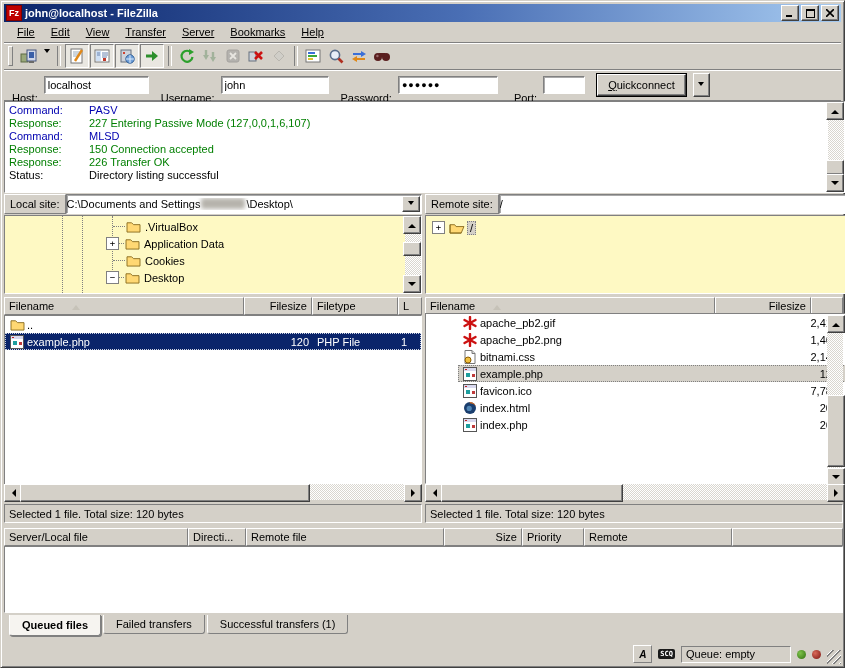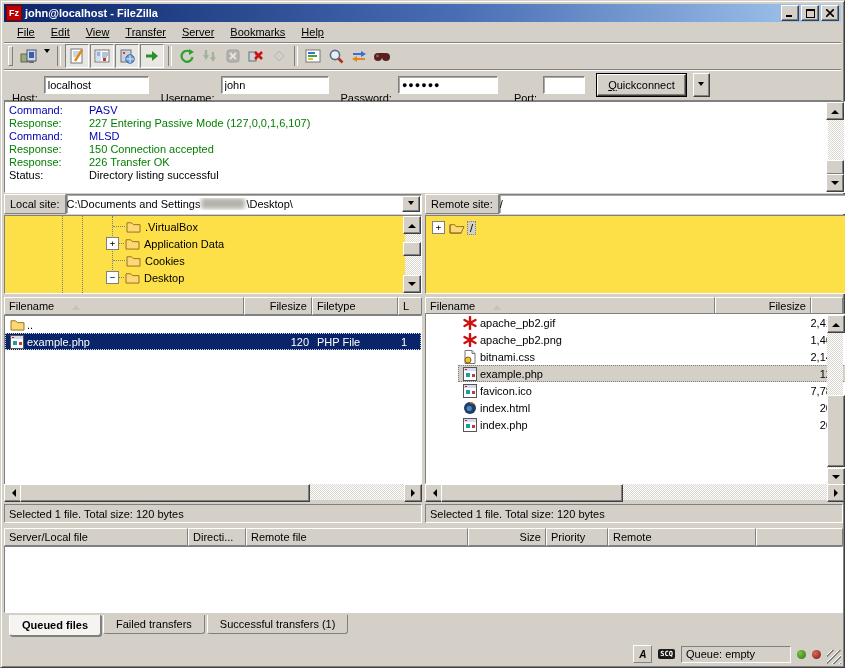--- a/index.html
+++ b/index.html
@@ -61,21 +61,21 @@
   .sitelabel{background:#d4d0c8;display:flex;align-items:center;padding:0 5px;flex:none;
      border:1px solid;border-color:#fff #808080 #808080 #fff;}
   .combo{flex:1;background:#fff;border:1px solid;border-color:#808080 #fff #fff #808080;
      box-shadow:inset 1px 1px 0 rgba(64,64,64,.45);display:flex;align-items:center;position:relative;}
   .combotext{display:flex;align-items:flex-start;white-space:nowrap;overflow:hidden;}
   .combobtn{position:absolute;right:1px;top:1px;bottom:1px;width:16px;background:#d4d0c8;
      border:1px solid;border-color:#fff #404040 #404040 #fff;box-shadow:inset -1px -1px 0 #808080;
      display:flex;align-items:center;justify-content:center;}
   .blurpatch{display:inline-block;width:44px;height:11px;background:#b6b3ac;filter:blur(2px);margin:0 1px;border-radius:2px;}
   
-  .treepane{position:absolute;left:0;right:0;top:21px;bottom:0;background:#fde047;
+  .treepane{position:absolute;left:0;right:0;top:21px;bottom:0;background:#fef9c3;
      border:1px solid;border-color:#808080 #fff #fff #808080;overflow:hidden;}
   .trow{height:17px;display:flex;align-items:center;position:relative;}
   .expander{width:11px;height:11px;background:#fff;border:1px solid #808080;flex:none;
      display:flex;align-items:center;justify-content:center;font-size:9px;line-height:9px;font-family:"DejaVu Sans Mono",monospace;}
   .tlabel{padding:0 2px;white-space:nowrap;}
   .guideline{position:absolute;border-left:1px dotted #808080;top:0;bottom:0;width:0;}
   .hstub{border-top:1px dotted #808080;width:12px;height:0;flex:none;}
   
   .sb-track{background:#f1efe9;background-image:repeating-conic-gradient(#fff 0% 25%, #d9d6cf 0% 50%);background-size:2px 2px;position:absolute;}
   .sb-btn{position:absolute;width:16px;height:16px;background:#d4d0c8;
@@ -635,21 +635,21 @@
   </div>
 
   <div class="abs" style="left:3px;top:527px;width:839px;height:85px;">
     <div class="hdr">
       <div class="hcell" style="width:184px">
           <span>Server/Local file</span>
         </div>
       <div class="hcell" style="width:58px">
           <span>Directi...</span>
         </div>
-      <div class="hcell" style="width:222px">
+      <div class="hcell" style="width:198px">
           <span>Remote file</span>
         </div>
       <div class="hcell r" style="width:78px">
           <span>Size</span>
         </div>
       <div class="hcell" style="width:62px">
           <span>Priority</span>
         </div>
       <div class="hcell" style="width:148px">
           <span>Remote</span>

